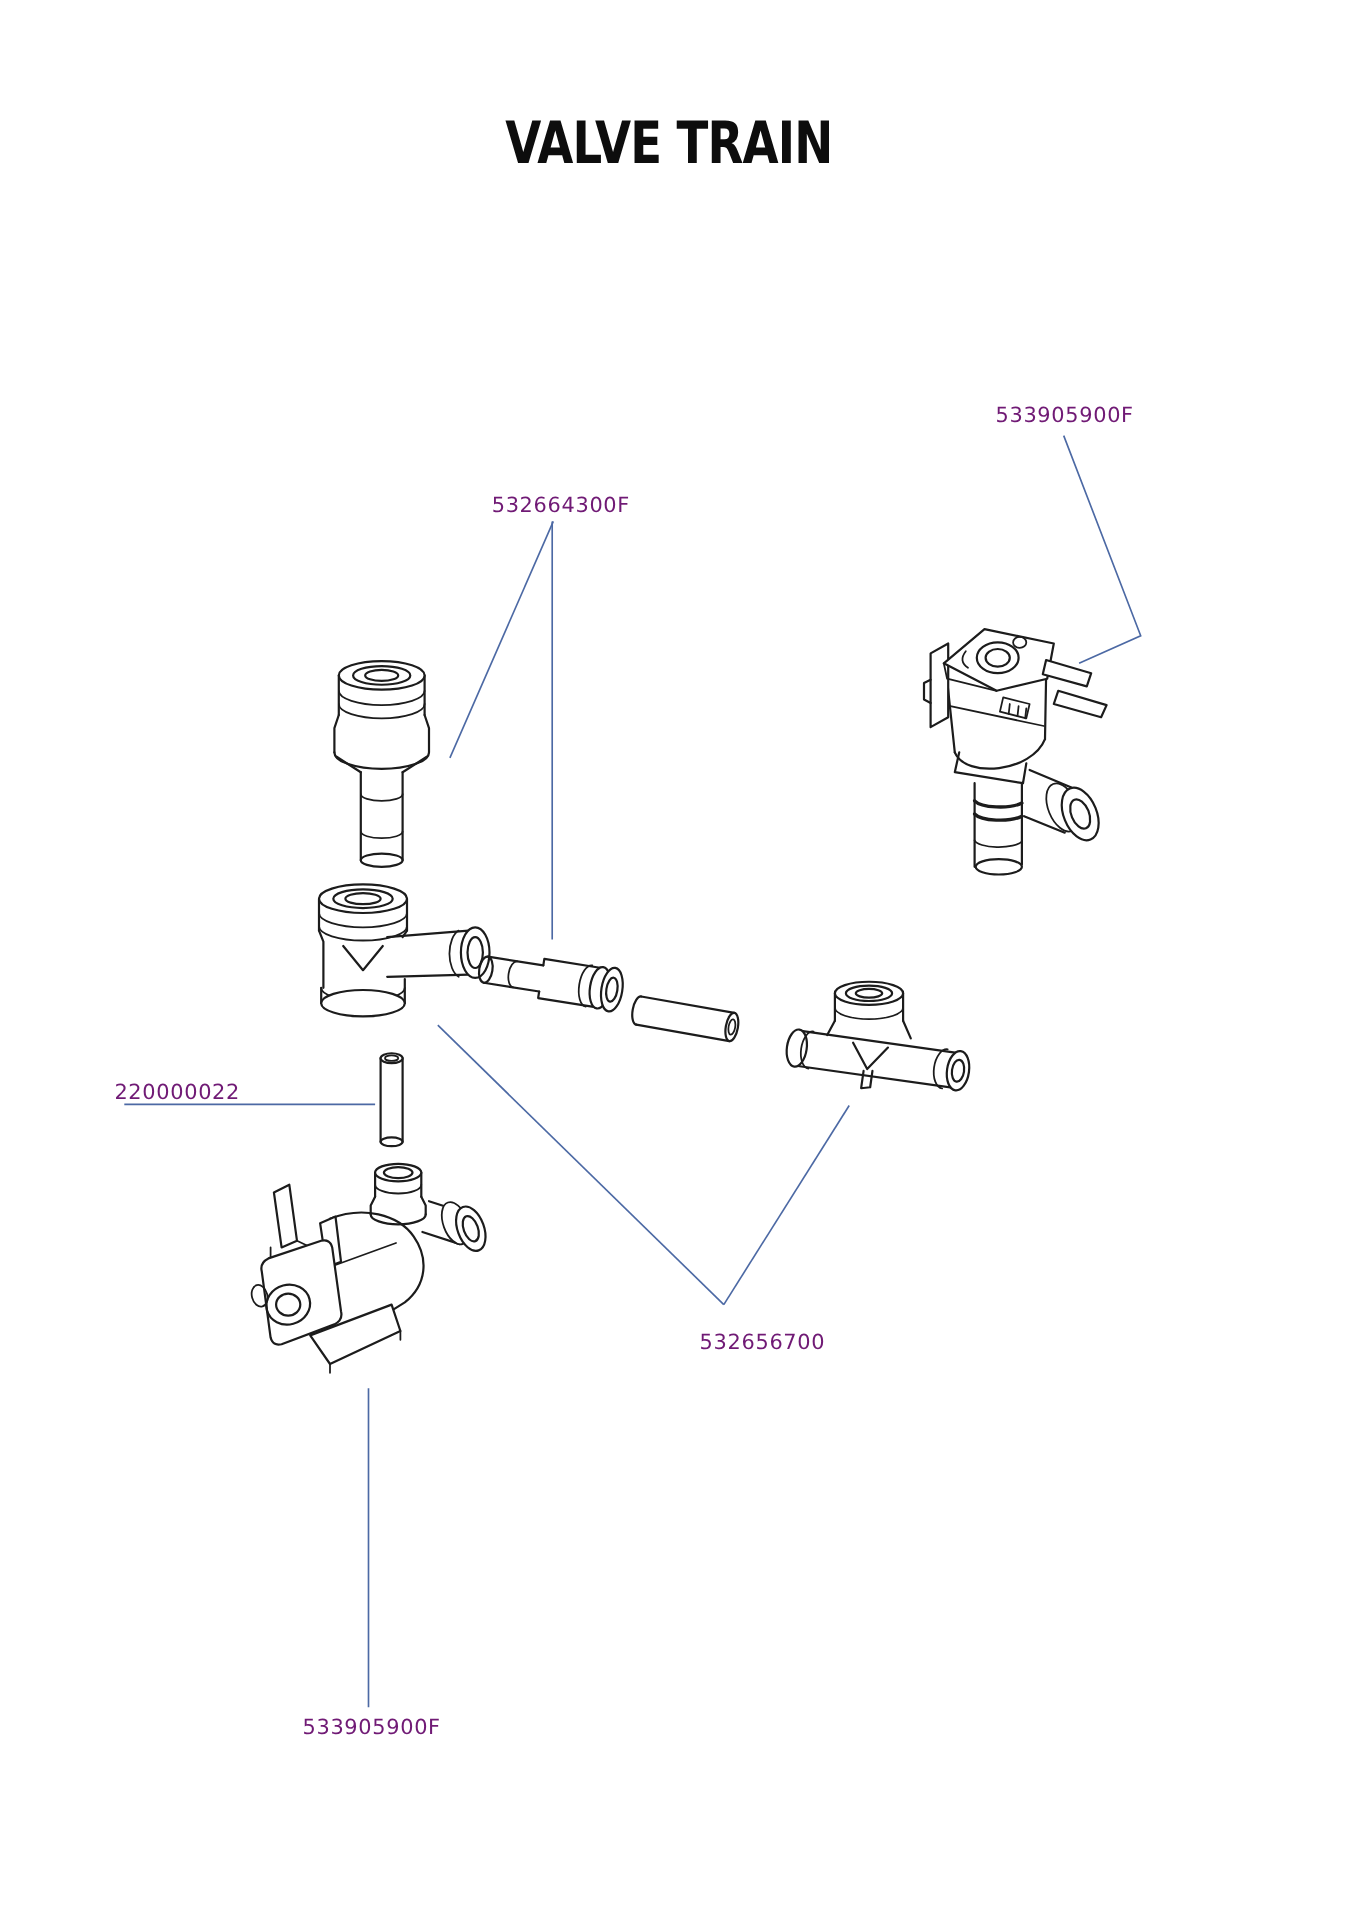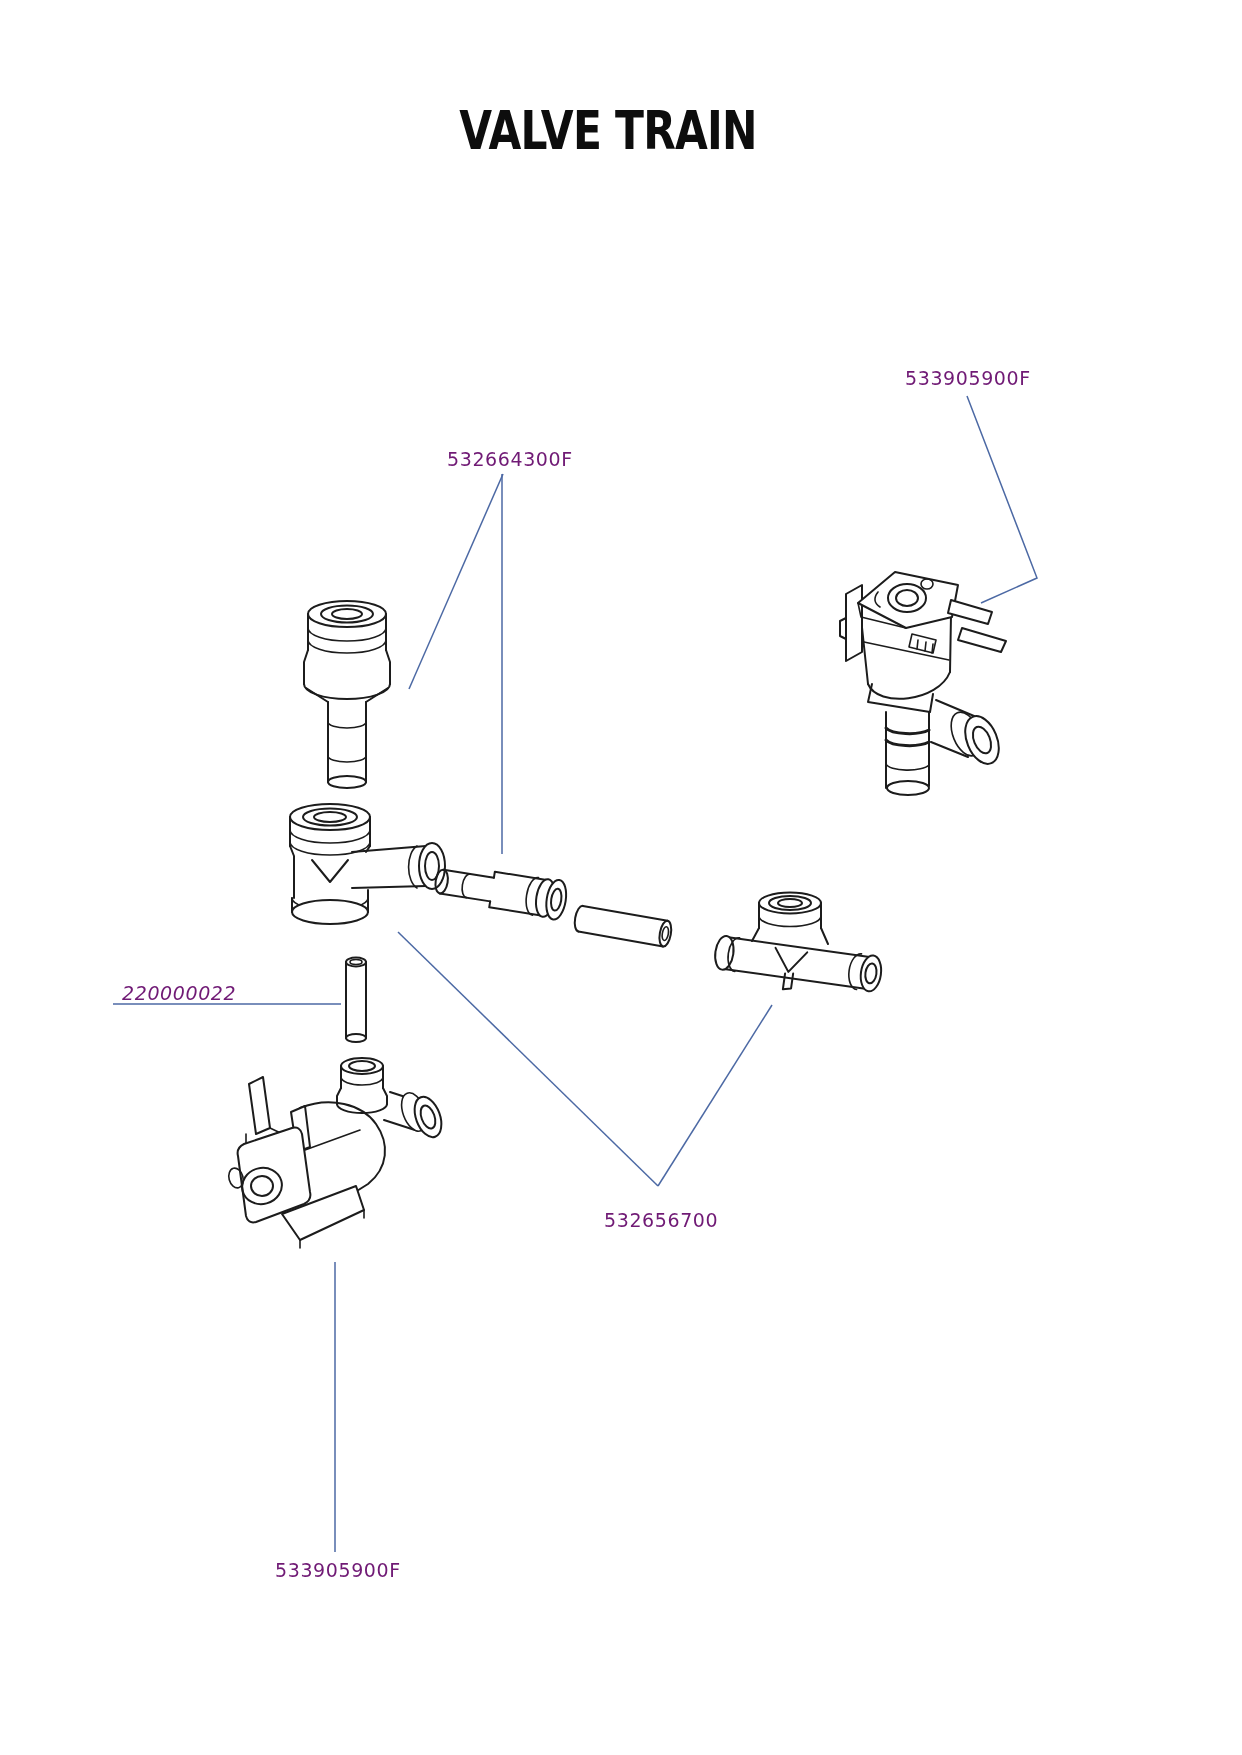--- a/index.html
+++ b/index.html
@@ -23,22 +23,22 @@
   }
   .part-label{
     position:absolute;
     font-size:19px;
     letter-spacing:0.6px;
     color:#701a75;
     white-space:nowrap;
   }
   #lbl-top-right   {left:905px; top:367px;}
   #lbl-mid-upper   {left:447px; top:448px;text-align:right;}
-  #lbl-mid-left    {left:122px; top:982px;font-style:italic;}
-  #lbl-mid-lower   {left:604px; top:1209px;}
+  #lbl-mid-left    {left:104px; top:982px;}
+  #lbl-mid-lower   {left:636px; top:1209px;}
   #lbl-bottom-left {left:275px; top:1559px;}
   svg{position:absolute;left:0;top:0;}
 </style>
 </head>
 <body>
 
 <div id="page">
 
   <div id="title">VALVE TRAIN</div>
 

